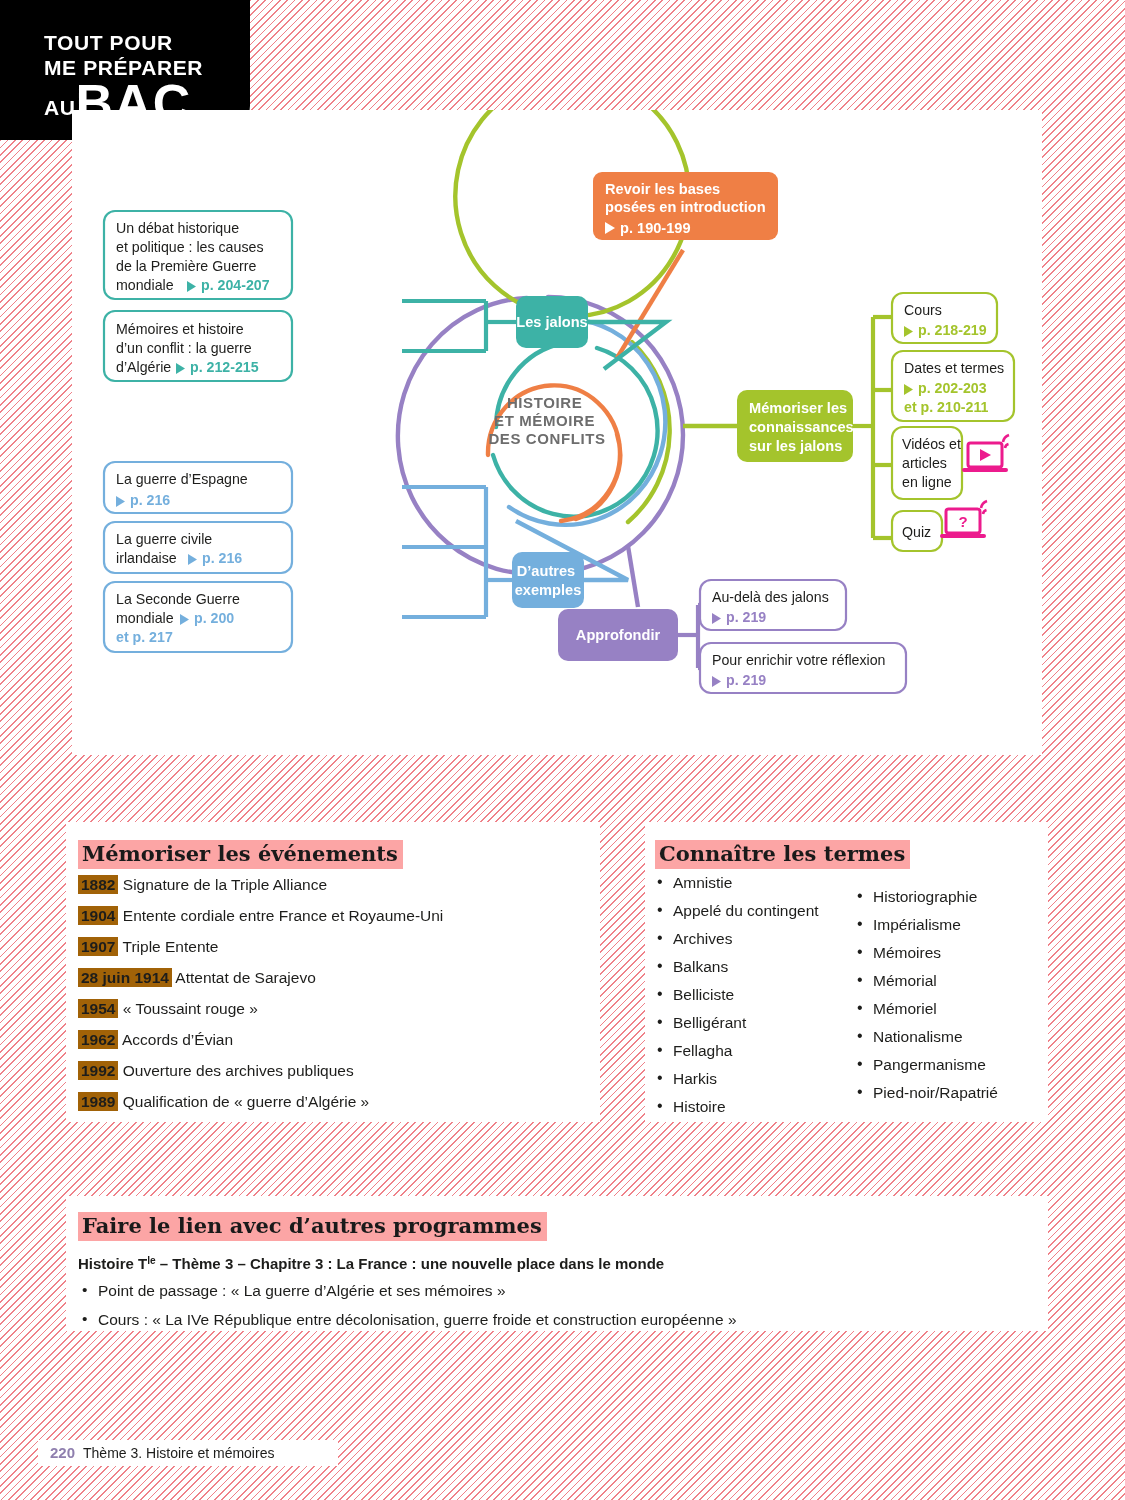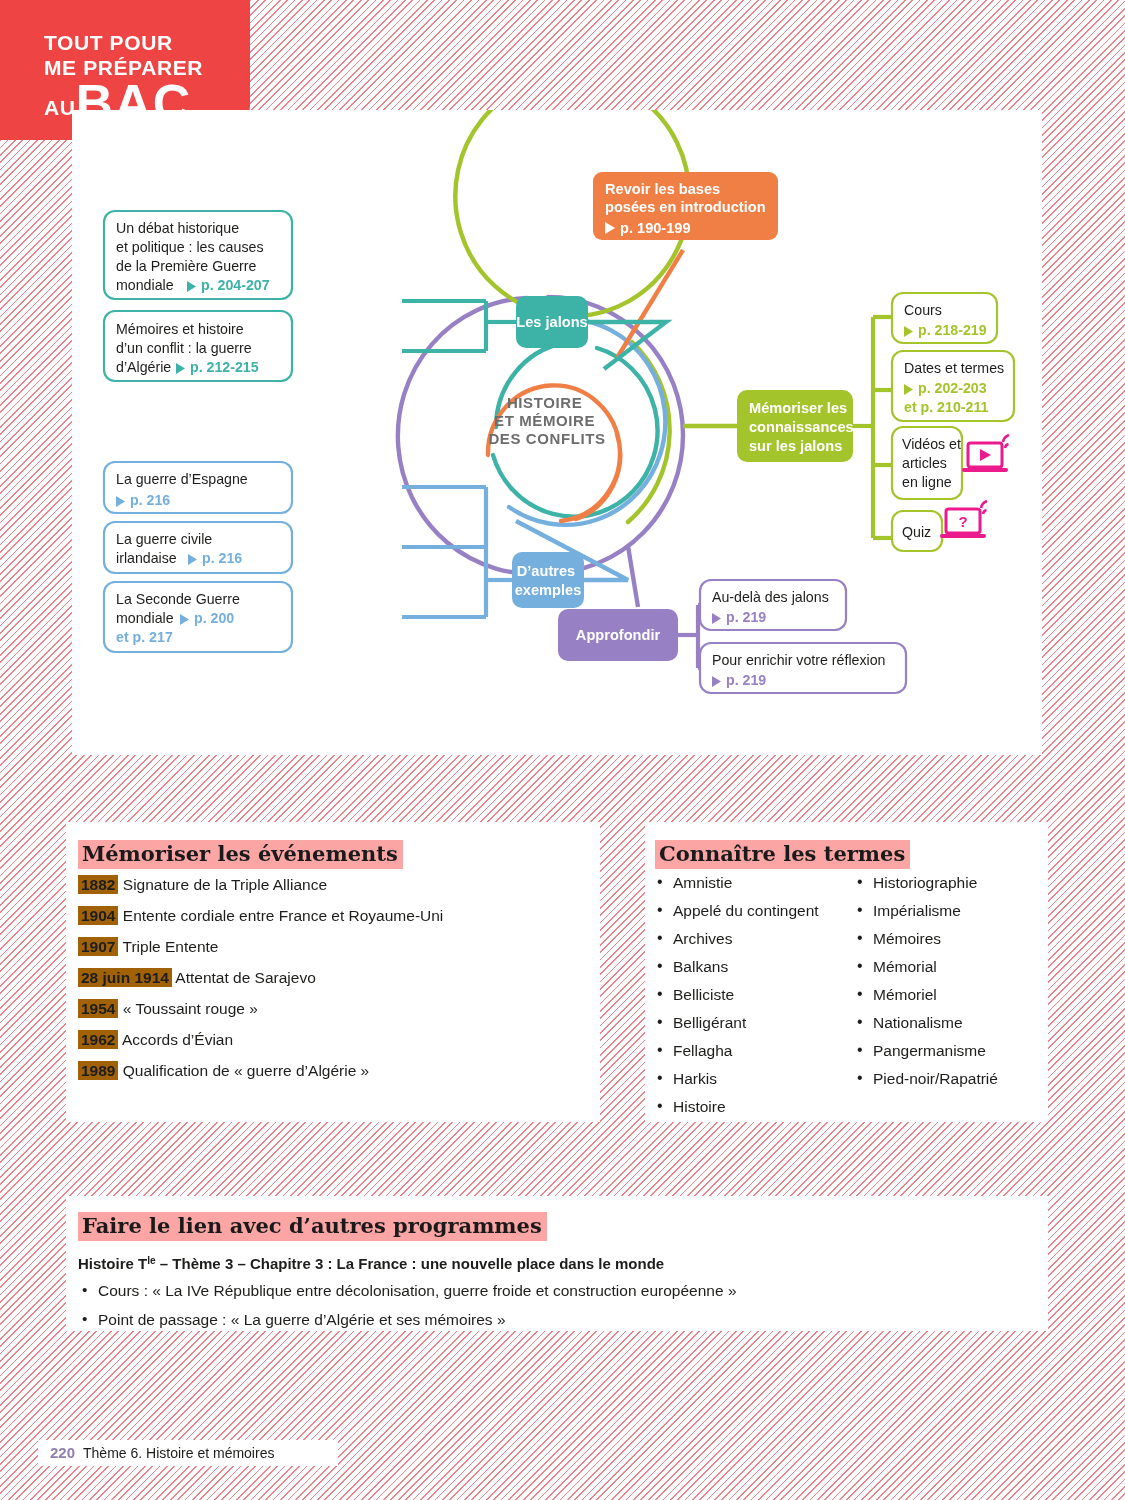--- a/index.html
+++ b/index.html
@@ -8,21 +8,21 @@
     font-family:"Liberation Sans", sans-serif;
     background-color:#ffffff;
     background-image:repeating-linear-gradient(135deg,
         rgba(226,26,40,.55) 0px, rgba(226,26,40,.55) 1.2px,
         rgba(255,255,255,0) 1.2px, rgba(255,255,255,0) 5.2px);
   }
 
   
   .banner{
     position:absolute;left:0;top:0;width:250px;height:140px;
-    background:#ef4444;border-bottom-right-radius:34px;
+    background:#000000;border-bottom-right-radius:34px;
     color:#fff;box-sizing:border-box;padding:30px 0 0 44px;
   }
   .banner .l1,.banner .l2{font-size:21px;font-weight:700;letter-spacing:.6px;line-height:25px;}
   .banner .l3{margin-top:2px;line-height:42px;}
   .banner .l3 .au{font-size:21px;font-weight:700;letter-spacing:.6px;vertical-align:6px;}
   .banner .l3 .bac{font-size:52px;font-weight:700;letter-spacing:1px;text-align:center;}
 
   
   .card{position:absolute;background:#fff;}
   #mindmap-card{left:72px;top:110px;width:970px;height:645px;}
@@ -38,21 +38,21 @@
     background:#fca5a5;padding:1px 5px 2px 4px;line-height:26px;
   }
 
   
   #events-card .inner{padding:18px 16px 0 12px;}
   .evt{font-size:15.5px;color:#1d1d1b;line-height:31px;white-space:nowrap;}
   .evt .yr{font-weight:700;background:#a16207;padding:1px 3px;}
 
   
   #terms-card .inner{padding:18px 12px 0 10px;}
-  .terms-cols{display:flex;}
+  .terms-cols{display:flex;align-items:center;}
   .terms-cols ul{list-style:none;margin:0;padding:0;}
   .terms-cols li{font-size:15.5px;color:#1d1d1b;line-height:28px;position:relative;padding-left:18px;white-space:nowrap;}
   .terms-cols li:before{content:"•";position:absolute;left:2px;top:-1px;font-size:16px;}
   .col-a{width:200px;}
 
   
   #link-card .inner{padding:16px 14px 0 12px;}
   .link-sub{font-size:15px;font-weight:700;color:#1d1d1b;margin-top:8px;line-height:24px;}
   .link-li{font-size:15.5px;color:#1d1d1b;line-height:29px;position:relative;padding-left:20px;}
   .link-li:before{content:"•";position:absolute;left:4px;top:-1px;}
@@ -250,20 +250,21 @@
 <div class="card" id="events-card">
   <div class="inner">
     <div class="sec-title">Mémoriser les événements</div>
     <div>
       <div class="evt"><span class="yr">1882</span> <span>Signature de la Triple Alliance</span></div>
       <div class="evt"><span class="yr">1904</span> <span>Entente cordiale entre France et Royaume-Uni</span></div>
       <div class="evt"><span class="yr">1907</span> <span>Triple Entente</span></div>
       <div class="evt"><span class="yr">28 juin 1914</span> <span>Attentat de Sarajevo</span></div>
       <div class="evt"><span class="yr">1954</span> <span>« Toussaint rouge »</span></div>
       <div class="evt"><span class="yr">1962</span> <span>Accords d’Évian</span></div>
+      <div class="evt"><span class="yr">1992</span> <span>Ouverture des archives publiques</span></div>
       <div class="evt"><span class="yr">1989</span> <span>Qualification de « guerre d’Algérie »</span></div>
     </div>
   </div>
 </div>
 
 <div class="card" id="terms-card">
   <div class="inner">
     <div class="sec-title">Connaître les termes</div>
     <div class="terms-cols">
       <ul class="col-a">
@@ -288,20 +289,20 @@
         <li>Pied-noir/Rapatrié</li>
       </ul>
     </div>
   </div>
 </div>
 
 <div class="card" id="link-card">
   <div class="inner">
     <div class="sec-title">Faire le lien avec d’autres programmes</div>
     <div class="link-sub"><span>Histoire T</span><sup>le</sup><span> – Thème 3 – Chapitre 3 : La France : une nouvelle place dans le monde</span></div>
+    <div class="link-li">Point de passage : « La guerre d’Algérie et ses mémoires »</div>
     <div class="link-li">Cours : « La IVe République entre décolonisation, guerre froide et construction européenne »</div>
-    <div class="link-li">Point de passage : « La guerre d’Algérie et ses mémoires »</div>
   </div>
 </div>
 
 <div class="card" id="footer-card">
-  <span class="pg">220</span><span>Thème 6. Histoire et mémoires</span>
+  <span class="pg">220</span><span>Thème 3. Histoire et mémoires</span>
 </div>
 
 </body></html>

